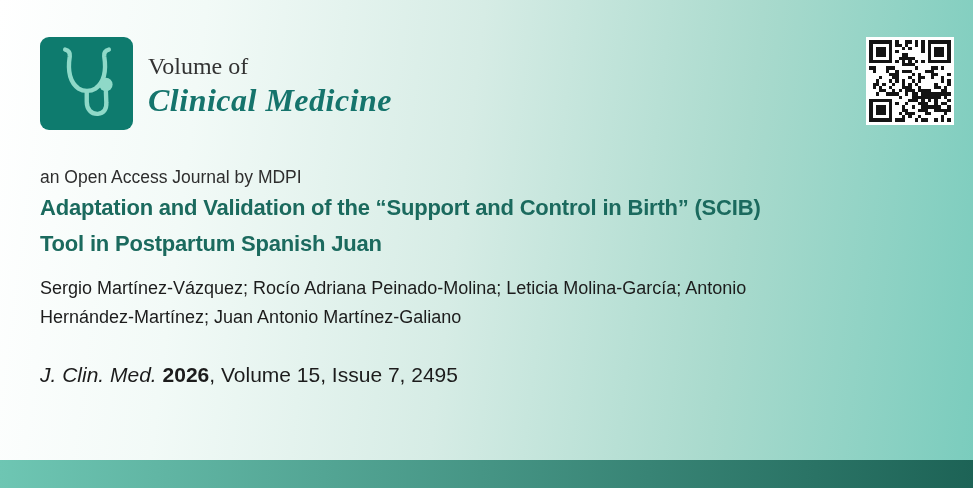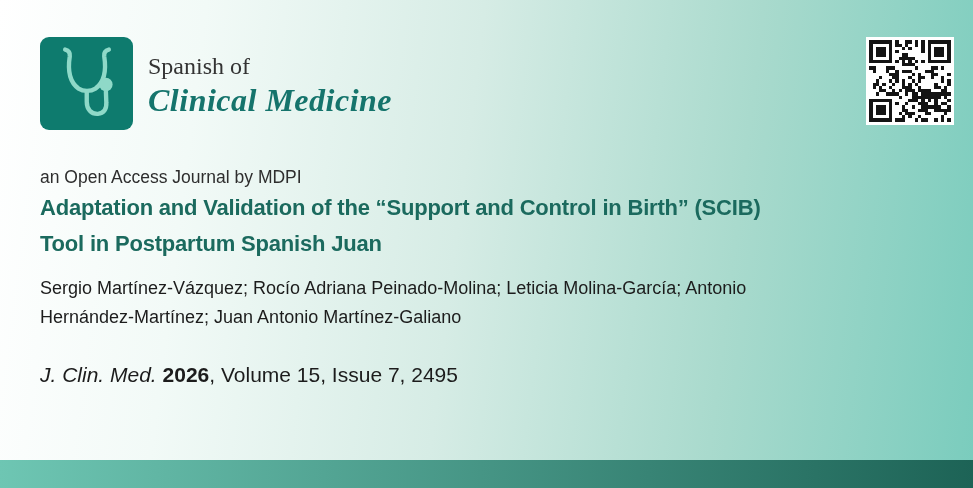--- a/index.html
+++ b/index.html
@@ -54,21 +54,21 @@
 
   <div class="logo-box">
     <svg viewBox="0 0 100 100" fill="none" stroke="#8fd9c8" stroke-width="5.2" stroke-linecap="round">
       <path d="M24 9 C28 10 30 13 29.5 17 C27 33 28 47 40 55.5 C45.5 59 54.5 59 60 55.5 C72 47 73 33 70.5 17 C70 13 72 10 76 9"></path>
       <path d="M49.7 58.5 L49.7 71 C49.7 80 55 86 63 85.5 C70 85 73.5 80 73 72 L72.5 59"></path>
       <circle cx="72.5" cy="50.5" r="8" fill="#8fd9c8" stroke="none"></circle>
     </svg>
   </div>
 
   <div class="logo-wordmark">
-    <div class="journal-of">Spanish of</div>
+    <div class="journal-of">Volume of</div>
     <div class="journal-name">Clinical Medicine</div>
   </div>
 
   <svg class="qr" shape-rendering="crispEdges" viewBox="0 0 27 27">
       <rect x="0" y="0" width="27" height="27" fill="#ffffff"></rect>
       <rect x="1" y="1" width="7" height="7" fill="#141414"></rect>
       <rect x="2" y="2" width="5" height="5" fill="#ffffff"></rect>
       <rect x="3" y="3" width="3" height="3" fill="#141414"></rect>
       <rect x="19" y="1" width="7" height="7" fill="#141414"></rect>
       <rect x="20" y="2" width="5" height="5" fill="#ffffff"></rect>

